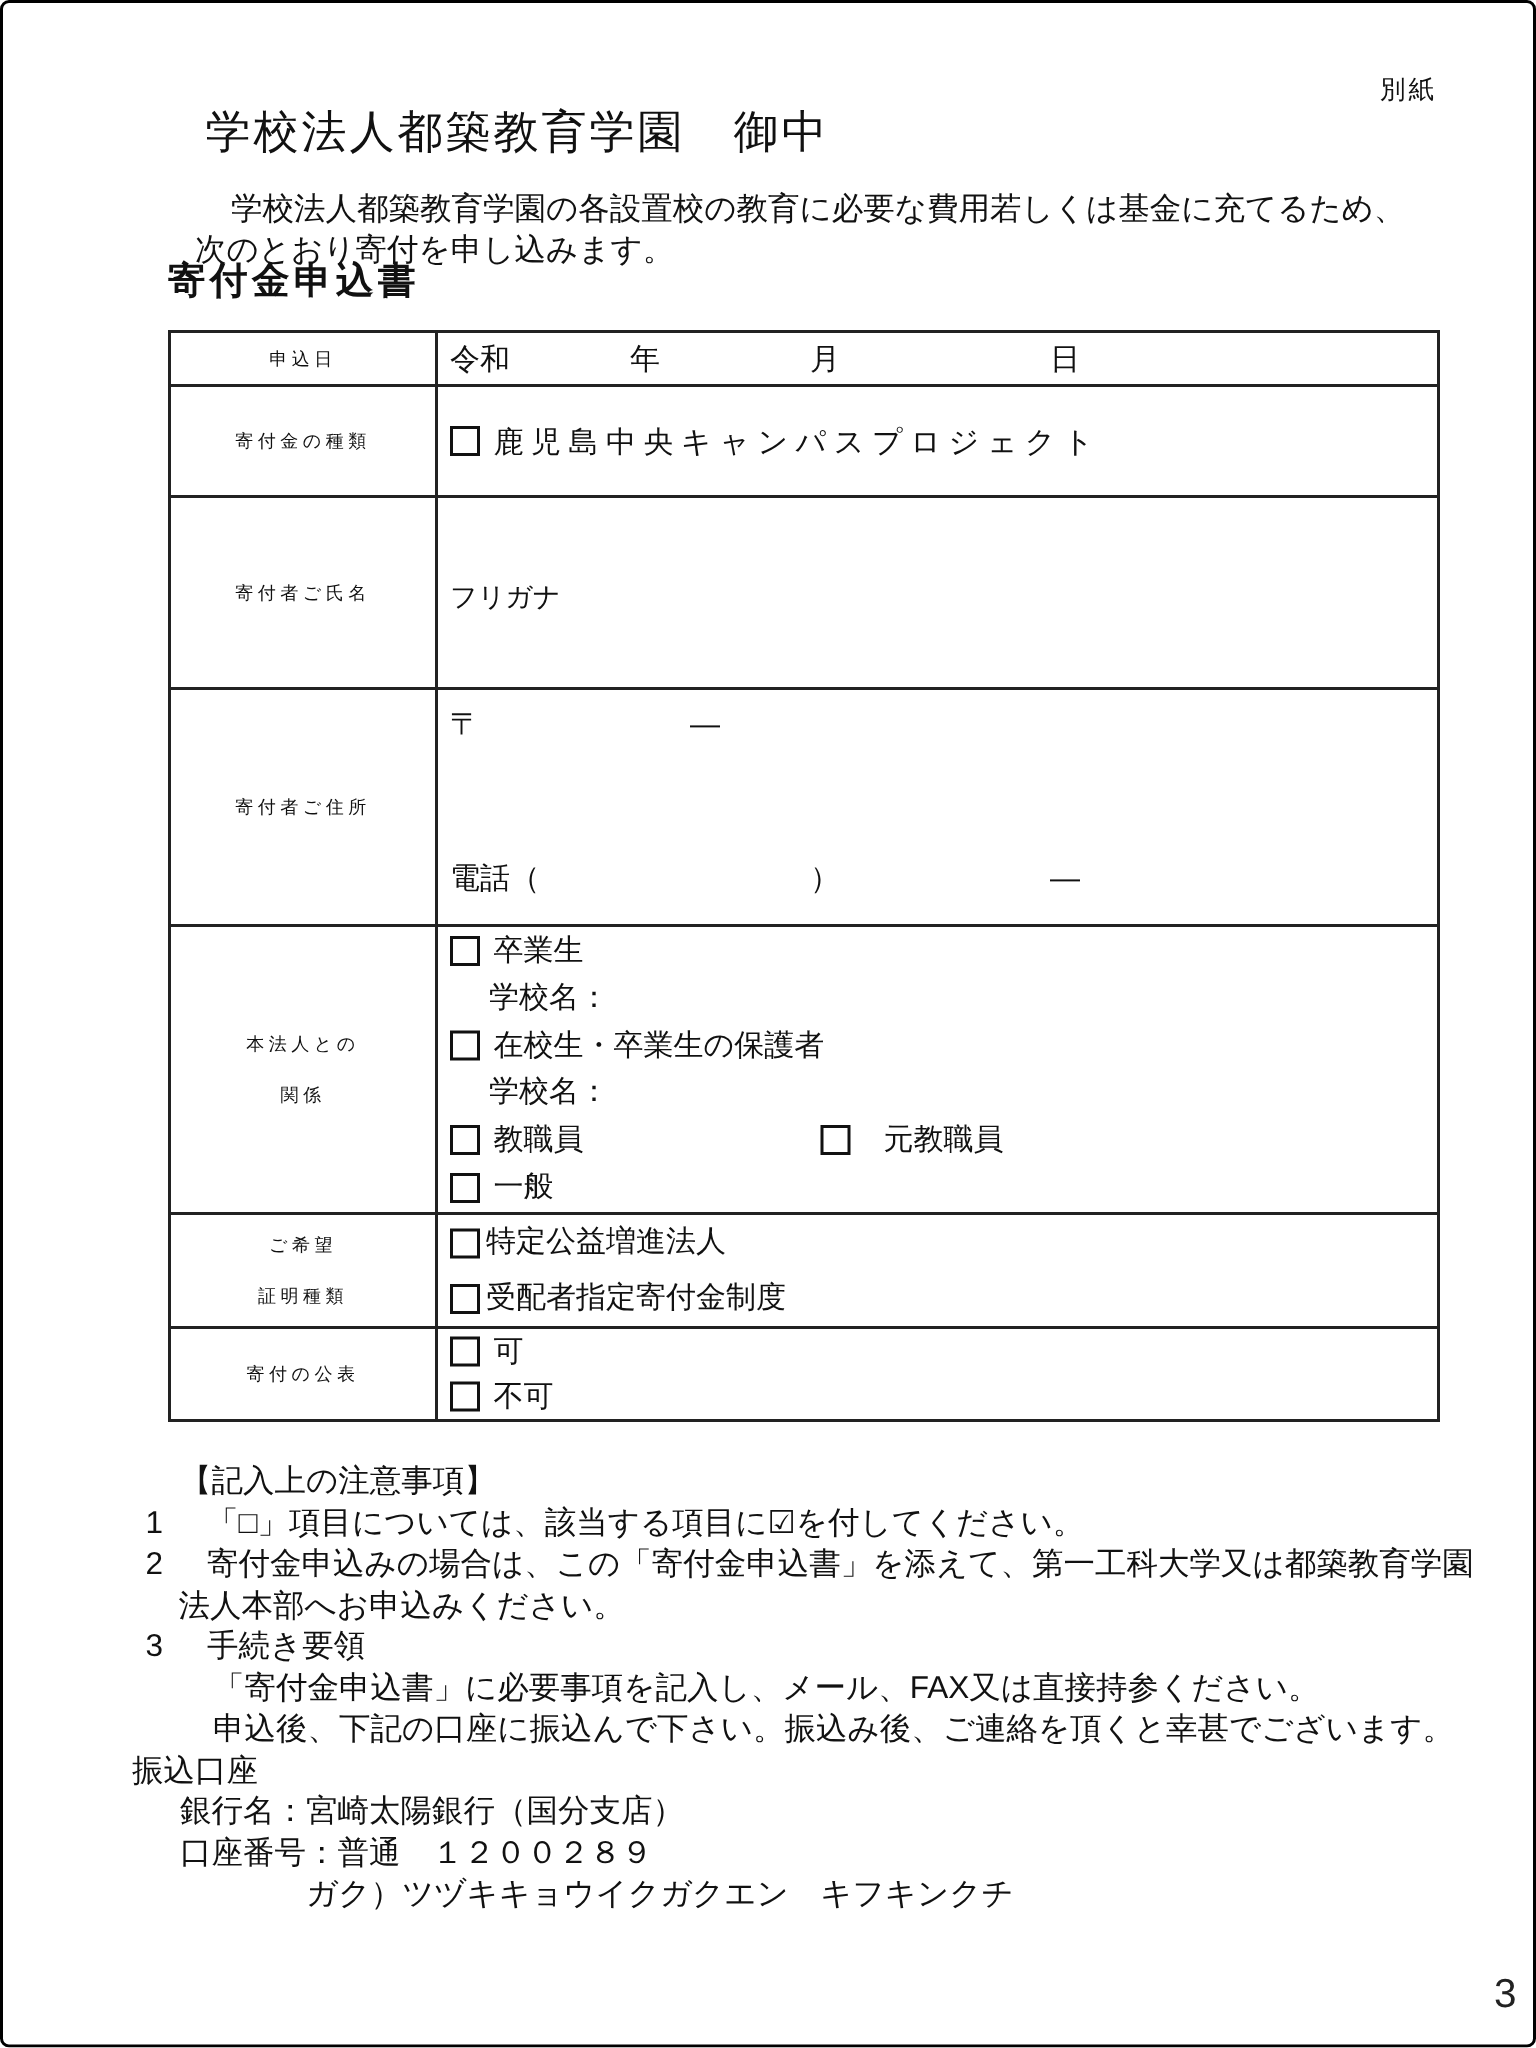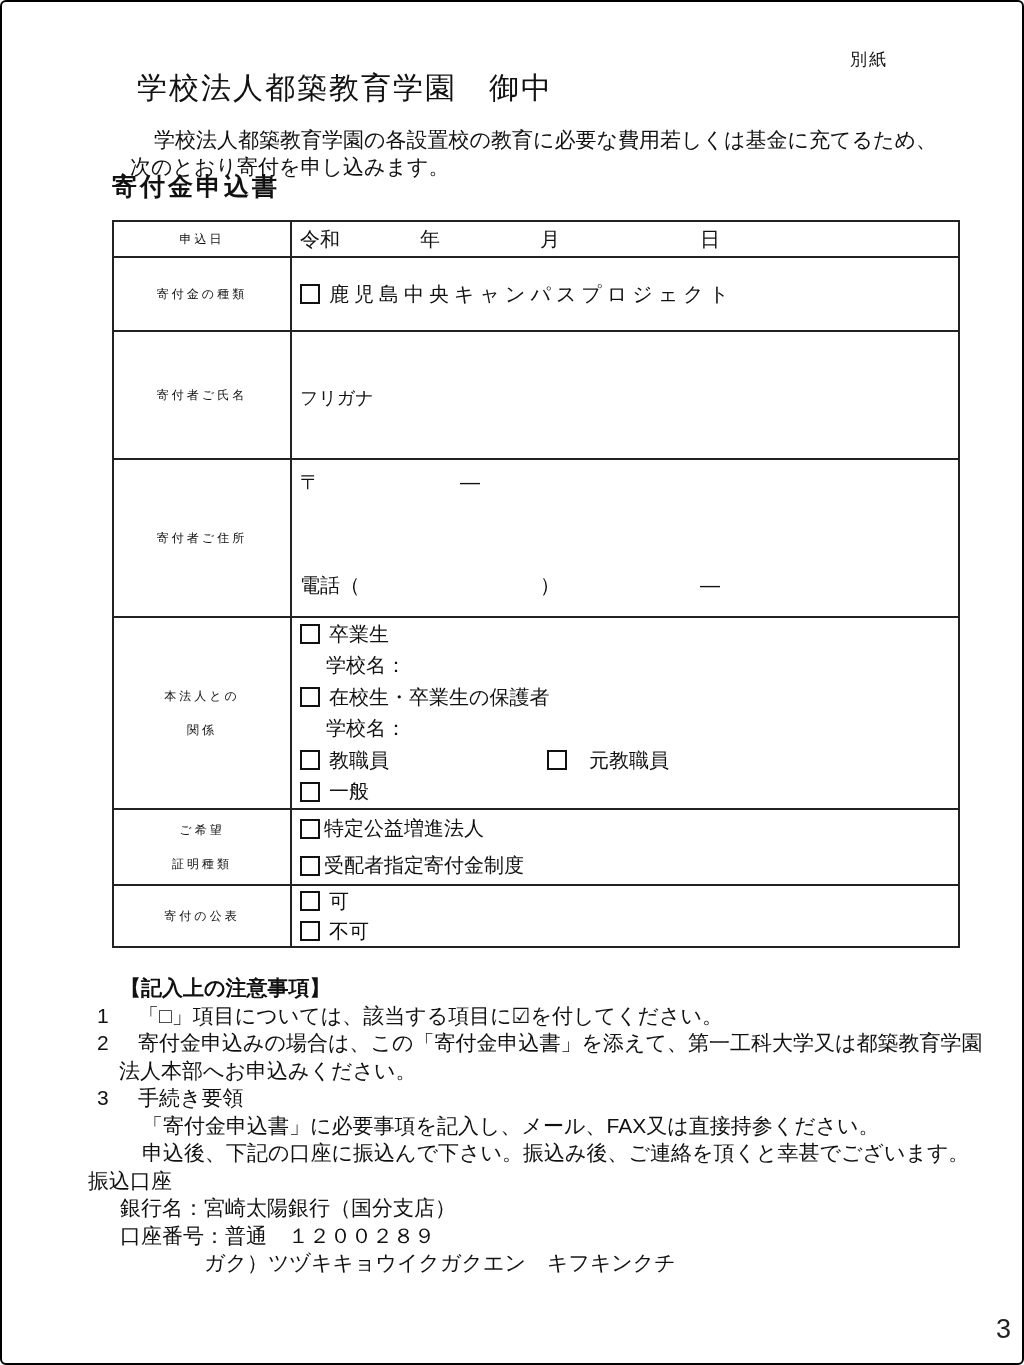--- a/index.html
+++ b/index.html
@@ -1,21 +1,21 @@
 <!DOCTYPE html>
 <html><head>
 <meta charset="utf-8">
 <style>
   html,body { margin:0; padding:0; background:#fff; }
   body { font-family:"Liberation Sans","DejaVu Sans",sans-serif; color:#111; }
   .page {
     position:relative; width:1024px; height:1365px; box-sizing:border-box;
     background:#fff; border:2px solid #000; border-radius:6px; overflow:hidden;
   }
-  .attachment { position:absolute; top:46px; left:848px; font-size:17px; letter-spacing:2px; }
+  .attachment { position:absolute; top:46px; left:918px; font-size:17px; letter-spacing:2px; }
   .addressee { position:absolute; top:66px; left:135px; font-size:30px; letter-spacing:2px; }
   .intro { position:absolute; top:124px; left:128px; width:852px; font-size:21px; line-height:27px; }
   .intro .l1 { text-indent:24px; }
   .form-title { position:absolute; top:168px; left:110px; width:848px; text-align:left;
     font-size:25px; font-weight:bold; letter-spacing:3px; }
 
   table.form-table { position:absolute; top:218px; left:110px; width:848px;
     border-collapse:collapse; table-layout:fixed; }
   .form-table col.c1 { width:178px; }
   .form-table th, .form-table td { border:2px solid #222; padding:0; vertical-align:middle; }
@@ -41,21 +41,21 @@
   .opt { display:inline-flex; align-items:center; }
   .opt-w { width:247px; }
   .cb { display:inline-block; width:16px; height:16px; border:2px solid #111;
     margin-right:9px; flex:none; background:#fff; }
   .cb-tight { margin-right:4px; }
   .cb-wide { margin-right:22px; }
   .sub-line { padding-left:26px; }
   .cert-label { line-height:40px;border-radius:28px; }
 
   .notes { position:absolute; top:972px; left:84px; width:910px; font-size:21px; line-height:27.5px; }
-  .n-head { margin-left:34px;font-weight:bold; }
+  .n-head { margin-left:34px; }
   .n-item { display:flex; }
   .n-num { margin-left:11px; width:41px; flex:none; }
   .n-cont  { margin-left:33px; }
   .n-sub   { margin-left:56px; }
   .n-acct  { margin-left:2px; }
   .n-bank  { margin-left:34px; }
   .n-kana  { margin-left:118px; }
 
   .page-number { position:absolute; top:1312px; left:994px; font-size:27px; color:#222; }
 </style>

